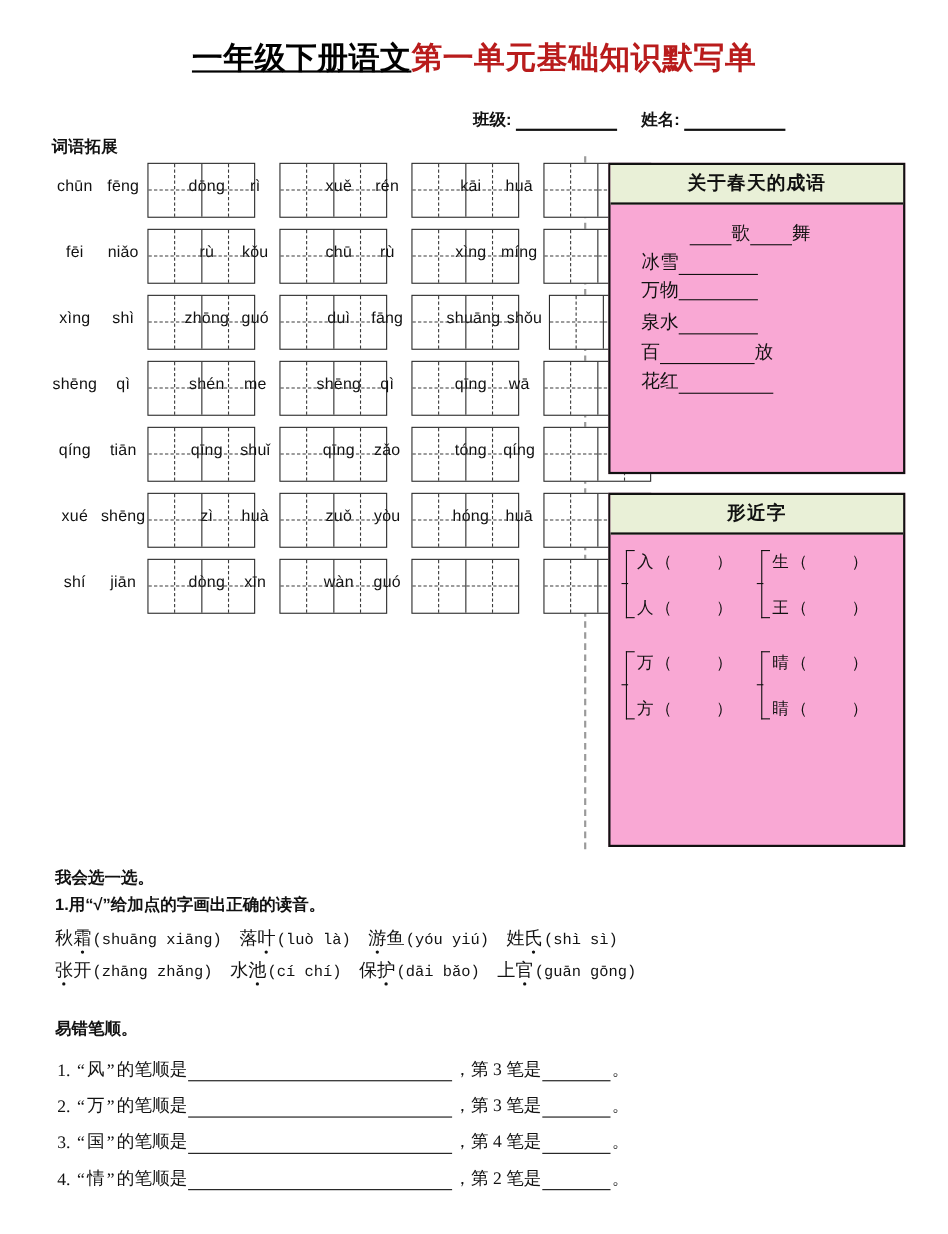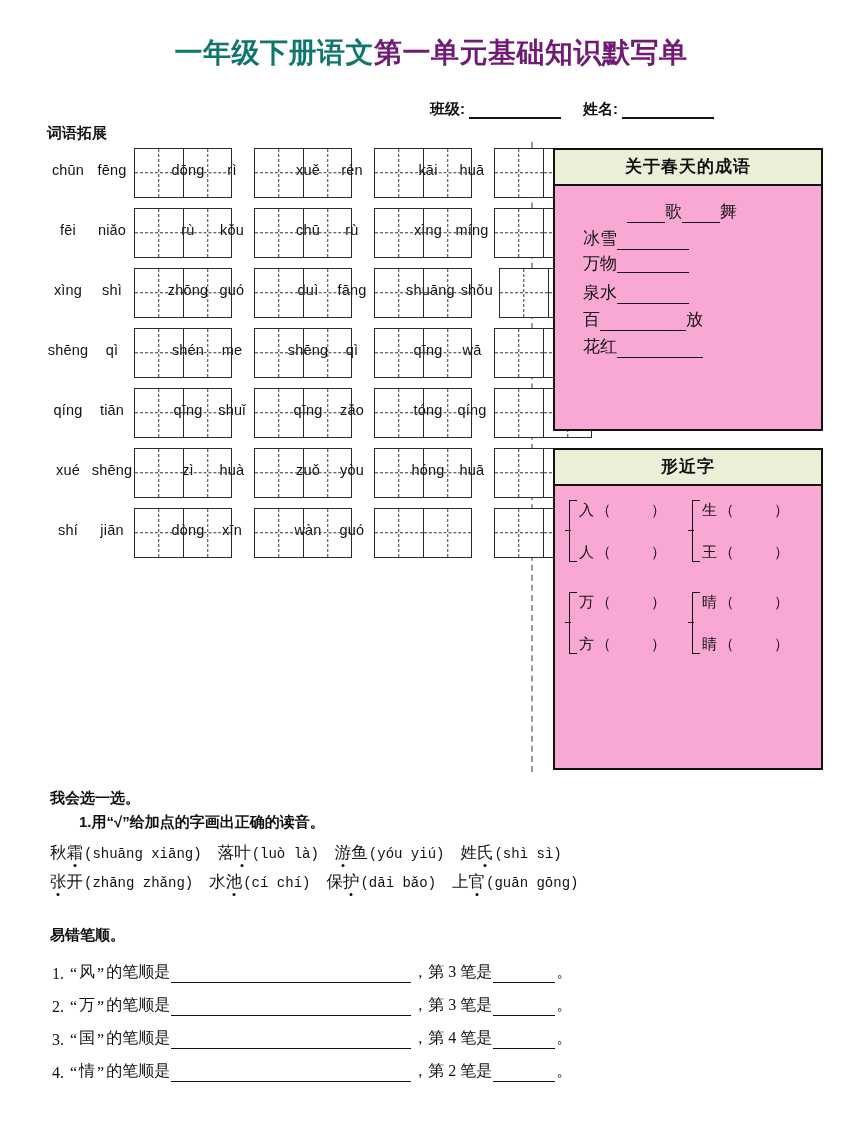--- a/index.html
+++ b/index.html
@@ -26,22 +26,22 @@
     position: absolute;
     top: 34px;
     left: 0;
     width: 862px;
     text-align: center;
     font-size: 28px;
     font-weight: bold;
     letter-spacing: 0.5px;
     white-space: nowrap;
   }
-  .title .t-black { color: #0f766e; }
-  .title .t-red { color: #701a75; }
+  .title .t-black { color: #000000; text-decoration: underline; }
+  .title .t-red { color: #b91c1c; }
 
   
   .idrow {
     position: absolute;
     top: 100px;
     left: 430px;
     display: flex;
     align-items: flex-end;
     font-size: 15px;
     font-weight: bold;
@@ -242,21 +242,20 @@
   }
   .brace-item .hz { margin-right: 2px; }
   .brace-item .paren-open { margin-right: 40px; }
 
   
   #sec-choose { top: 789px; left: 50px; }
   .q-line {
     position: absolute;
     font-size: 15px;
     white-space: nowrap;
-    margin-left: 29px;
   }
   #q1-prompt { top: 813px; left: 50px; font-weight: bold; }
 
   .pron-row {
     position: absolute;
     left: 50px;
     font-family: "Liberation Serif", "DejaVu Serif", serif;
     font-size: 16.5px;
     white-space: nowrap;
     display: flex;

